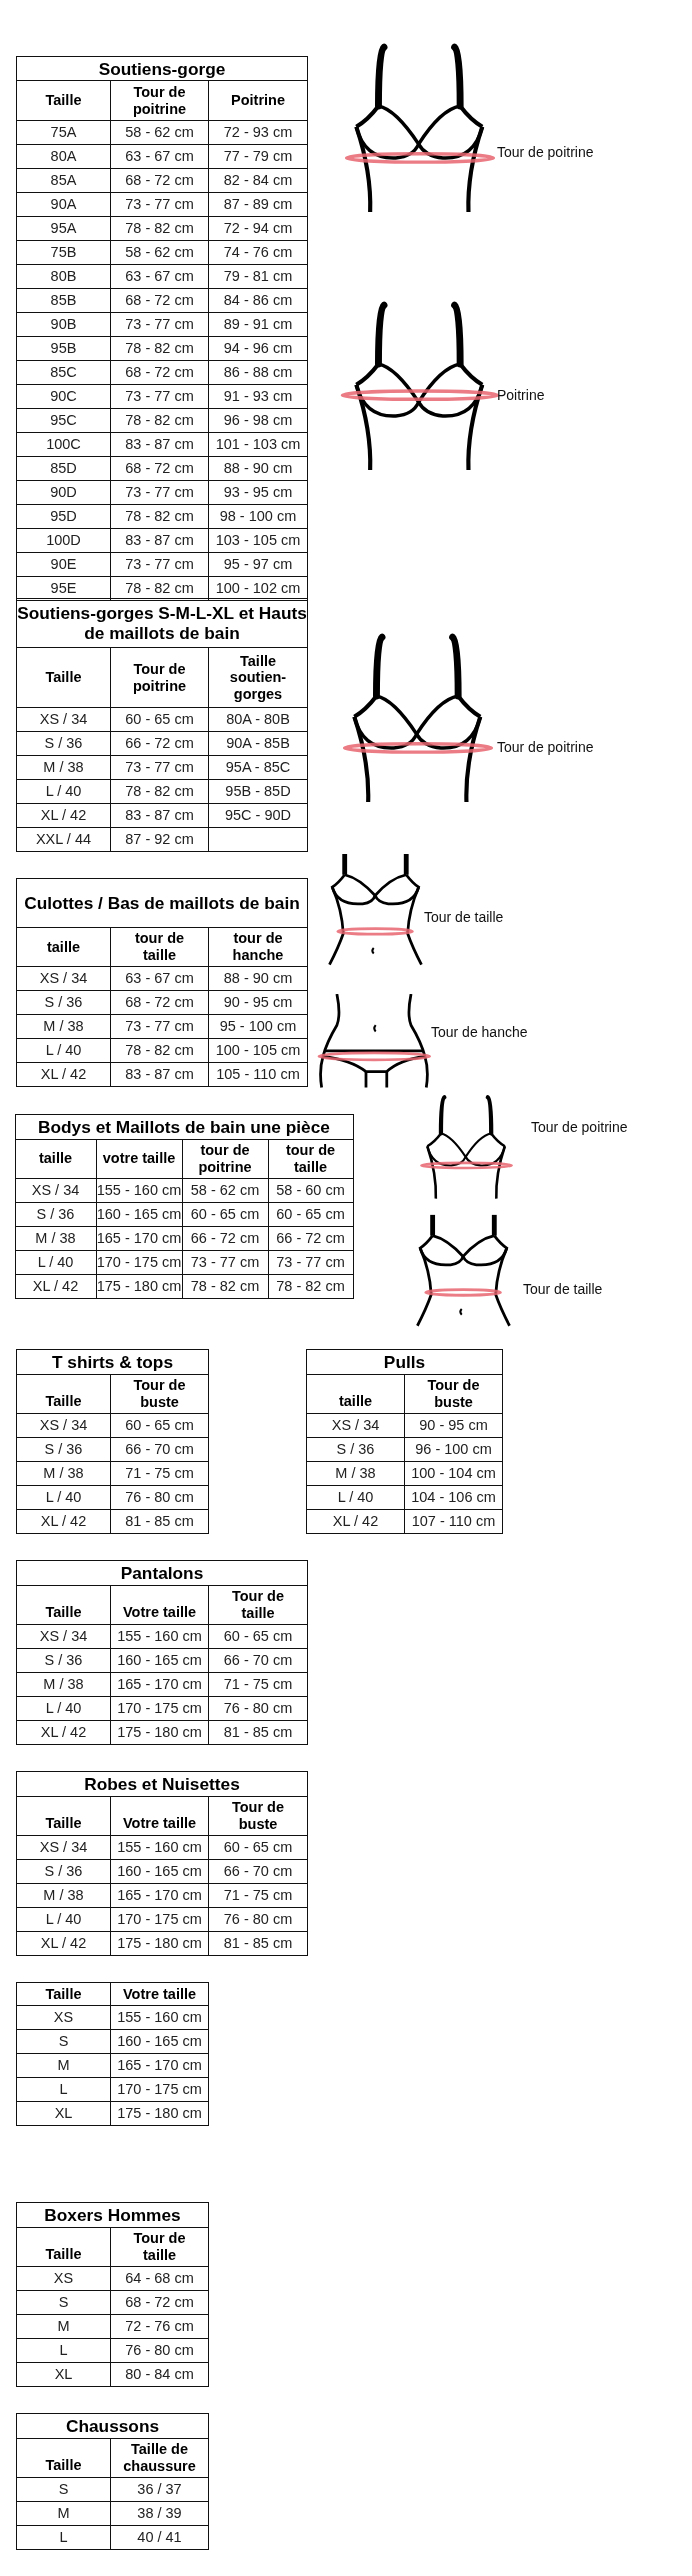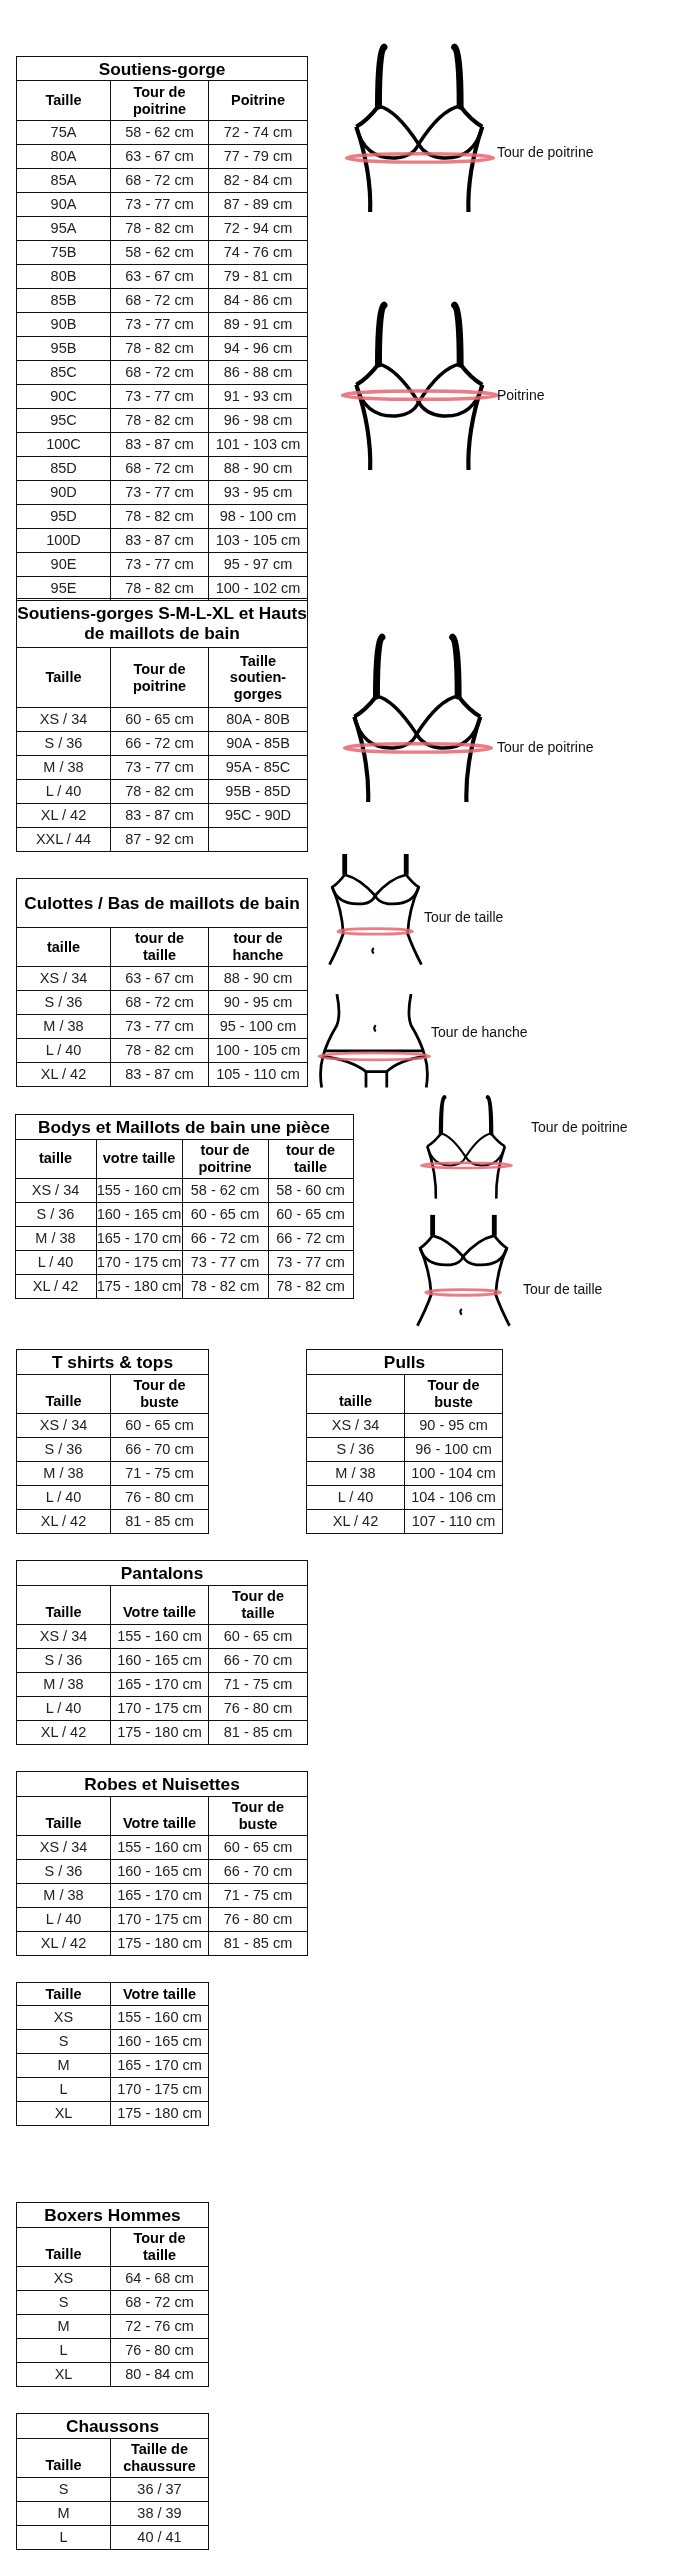--- a/index.html
+++ b/index.html
@@ -46,21 +46,21 @@
   <tr style="height:40px">
     <th>Taille</th>
     <th>Tour de poitrine</th>
     <th>Poitrine</th>
   </tr>
   </tbody>
     <tbody>
       <tr>
         <td>75A</td>
         <td>58 - 62 cm</td>
-        <td>72 - 74 cm</td>
+        <td>72 - 93 cm</td>
       </tr>
       <tr>
         <td>80A</td>
         <td>63 - 67 cm</td>
         <td>77 - 79 cm</td>
       </tr>
       <tr>
         <td>85A</td>
         <td>68 - 72 cm</td>
         <td>82 - 84 cm</td>

